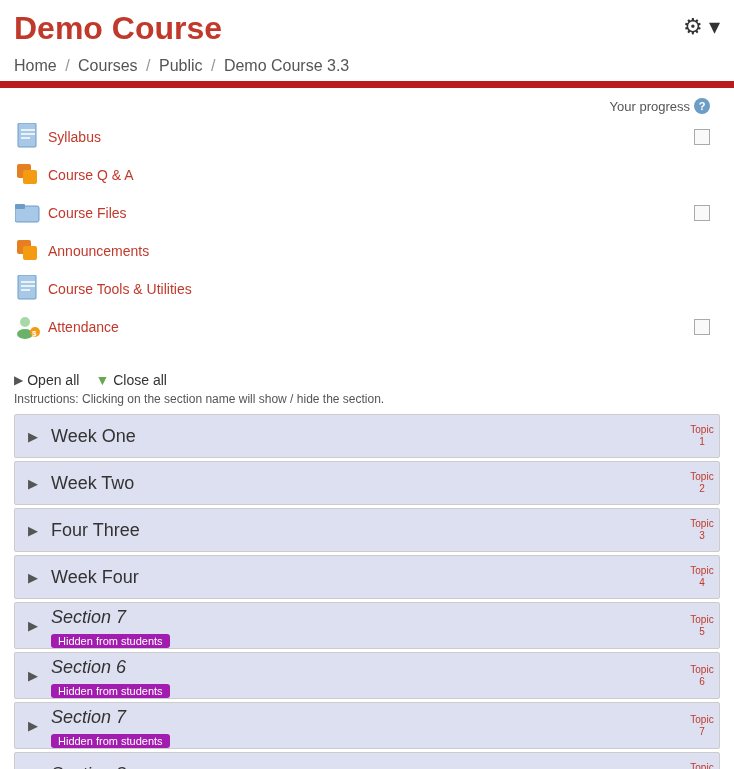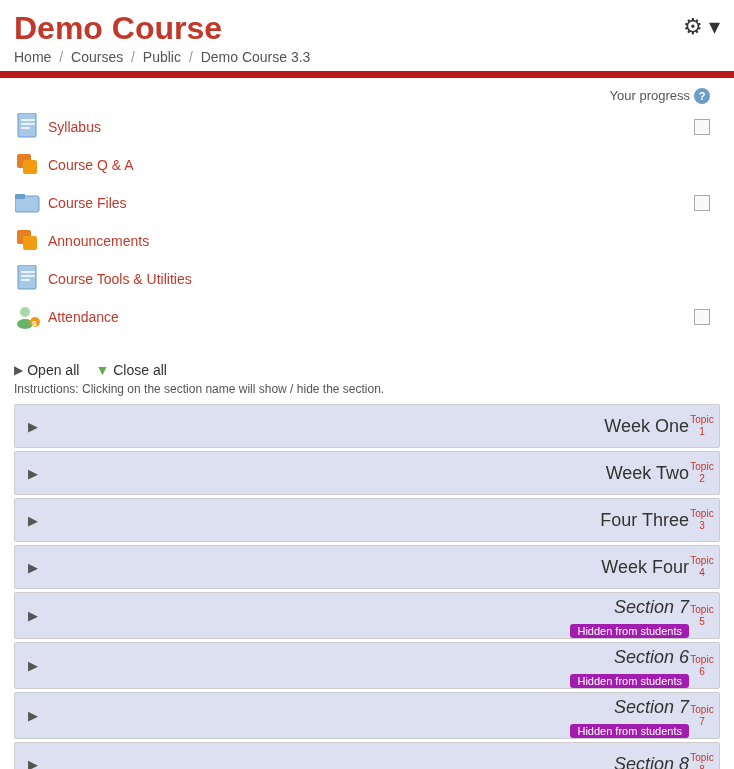--- a/index.html
+++ b/index.html
@@ -10,23 +10,23 @@
       padding: 10px 14px 6px 14px;
       border-bottom: 7px solid #b91c1c;
       background: #fff;
     }
     .course-title {
       color: #c0392b;
       font-size: 32px;
       font-weight: bold;
     }
     .breadcrumb {
-      font-size: 14px;
-      color: #555;
-      margin-top: 2px;
+      font-size: 16px;
+      color: #555;
+      margin-top: 10px;
     }
     .breadcrumb a {
       color: #555;
       text-decoration: none;
     }
     .breadcrumb span {
       margin: 0 4px;
       color: #999;
     }
     .gear-icon {
@@ -41,21 +41,21 @@
     
     .main {
       padding: 10px 14px;
       position: relative;
     }
 
     
     .progress-row {
       display: flex;
       justify-content: flex-end;
-      align-items: flex-start;
+      align-items: center;
       margin-bottom: 4px;
       padding-right: 10px;
     }
     .progress-label {
       color: #555;
       font-size: 13px;
       margin-right: 4px;
     }
     .progress-help {
       display: inline-flex;
@@ -187,21 +187,21 @@
       background: #a21caf;
       color: #fff;
       font-size: 11px;
       border-radius: 3px;
       padding: 1px 7px;
       margin-top: 2px;
     }
     .section-inner {
       display: flex;
       flex-direction: column;
-      align-items: flex-end;
+      align-items: flex-start;
       flex: 1;
     }
   </style>
 </head>
 <body>
 
 <div style="position:relative;">
 
   <div class="header">
     <div class="course-title">Demo Course</div>

